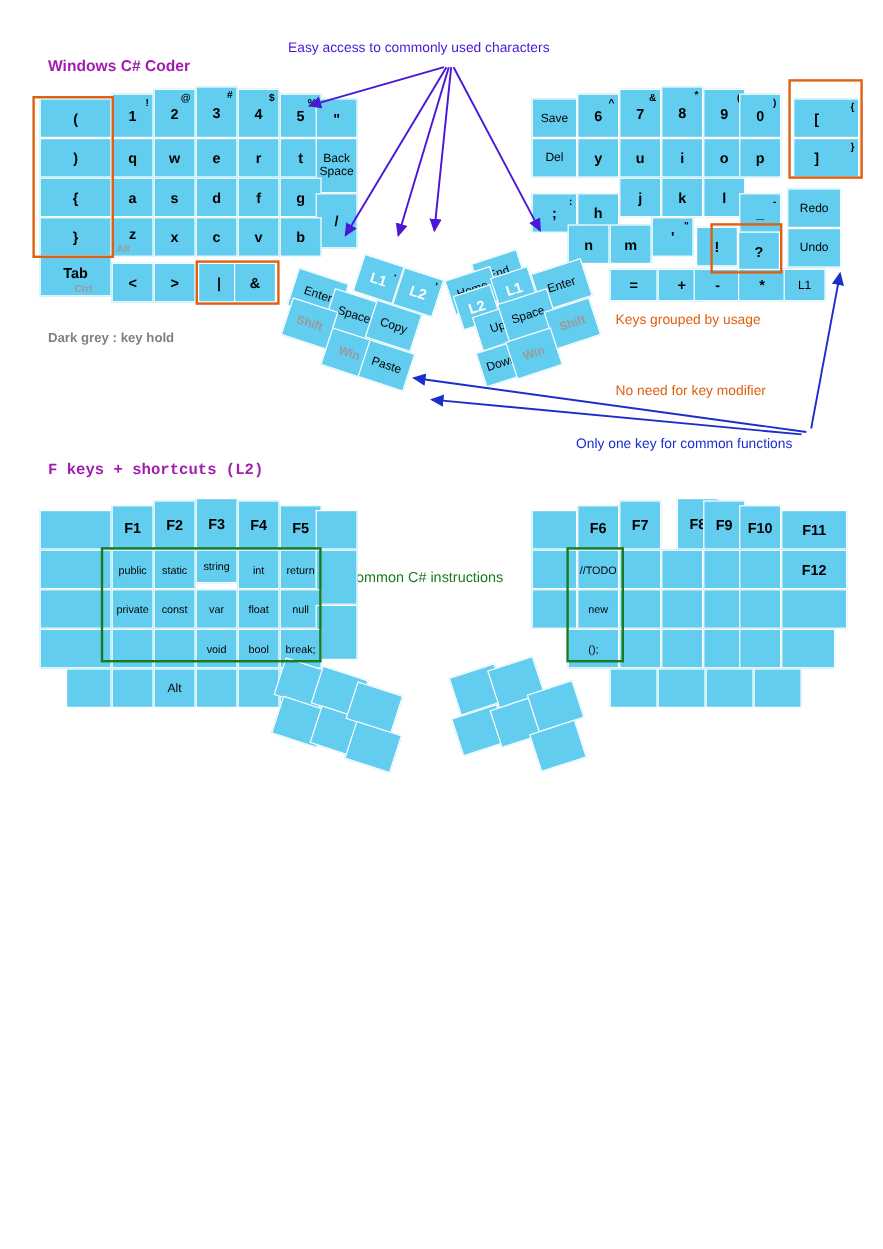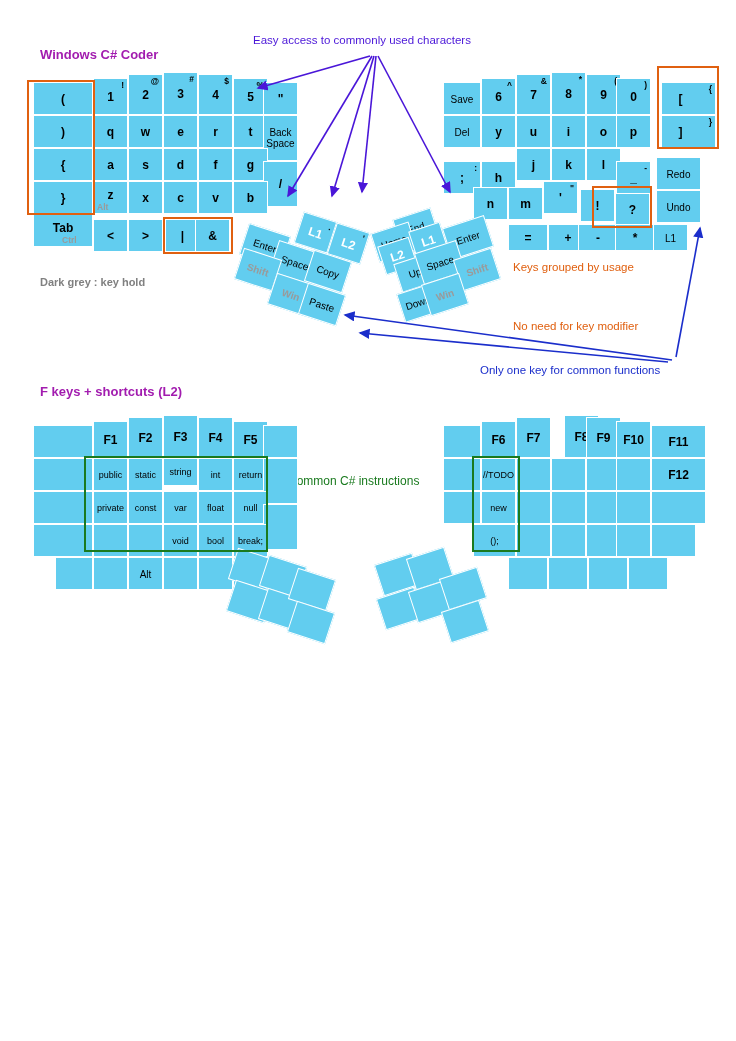--- a/index.html
+++ b/index.html
@@ -53,21 +53,21 @@
   .box-orange { position:absolute; border:2px solid #e06010; box-sizing:border-box; }
   .box-green  { position:absolute; border:2px solid #1a7a1f; box-sizing:border-box; }
 
   svg.overlay { position:absolute; left:0; top:0; width:736px; height:1041px; pointer-events:none; }
 </style>
 </head>
 <body>
 
 <div class="abs title" style="left:40px; top:47px;">Windows C# Coder</div>
 
-<div class="abs note-purple" style="left:253px; top:34px;">Easy access to commonly used characters</div>
+<div class="abs note-purple" style="left:240px; top:34px;">Easy access to commonly used characters</div>
 
 <div class="abs note-grey" style="left:40px; top:276px;">Dark grey : key hold</div>
 
 <div class="abs note-orange" style="left:513px; top:261px;">Keys grouped by usage</div>
 <div class="abs note-orange" style="left:513px; top:280px;margin-top:40px;">No need for key modifier</div>
 
 <div class="abs note-blue" style="left:480px; top:364px;">Only one key for common functions</div>
 
 <div class="key" style="left:33px;  top:82px;  width:60px; height:33px;">
     <span class="lbl c">(</span>
@@ -345,21 +345,21 @@
   </div>
 <div class="key rot-r" style="left:425px; top:278px; width:40px; height:33px;">
     <span class="lbl c grey sm">Win</span>
   </div>
 
 <div class="box-orange" style="left:27px;  top:80px;  width:68px;  height:135px;"></div>
 <div class="box-orange" style="left:163px; top:217px; width:70px;  height:37px;"></div>
 <div class="box-orange" style="left:657px; top:66px;  width:62px;  height:83px;"></div>
 <div class="box-orange" style="left:592px; top:186px; width:60px;  height:42px;"></div>
 
-<div class="abs title" style="left:40px; top:384px;">F keys + shortcuts (L2)</div>
+<div class="abs title" style="left:40px; top:384px;font-family:Liberation Mono, monospace;">F keys + shortcuts (L2)</div>
 <div class="abs note-green" style="left:288px; top:474px;">Common C# instructions</div>
 
 <div class="key" style="left:33px;  top:425px; width:60px; height:33px;"></div>
 <div class="key" style="left:93px;  top:421px; width:35px; height:37px;">
     <span class="lbl c">F1</span>
   </div>
 <div class="key" style="left:128px; top:417px; width:35px; height:41px;">
     <span class="lbl c">F2</span>
   </div>
 <div class="key" style="left:163px; top:415px; width:35px; height:43px;">

